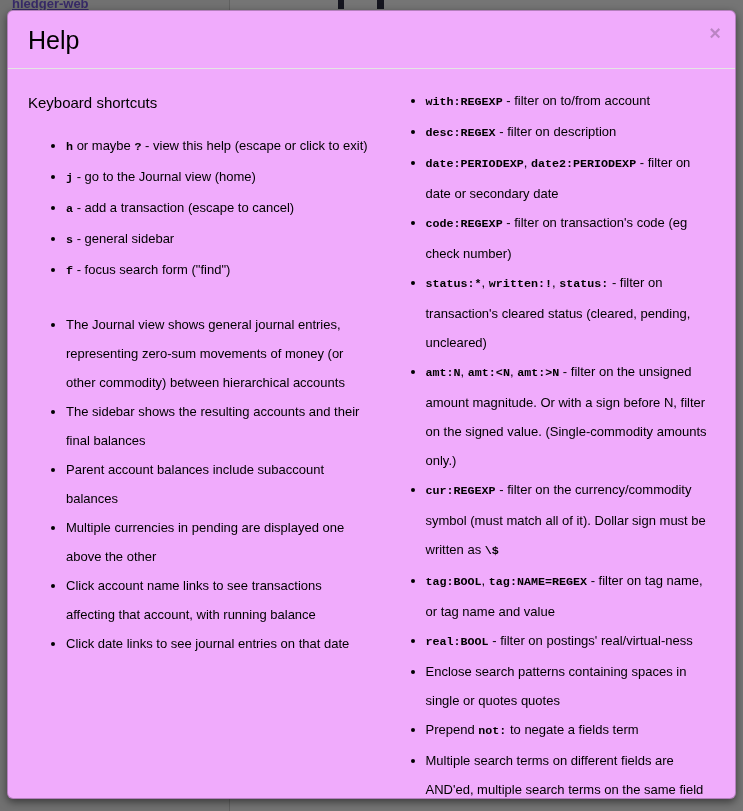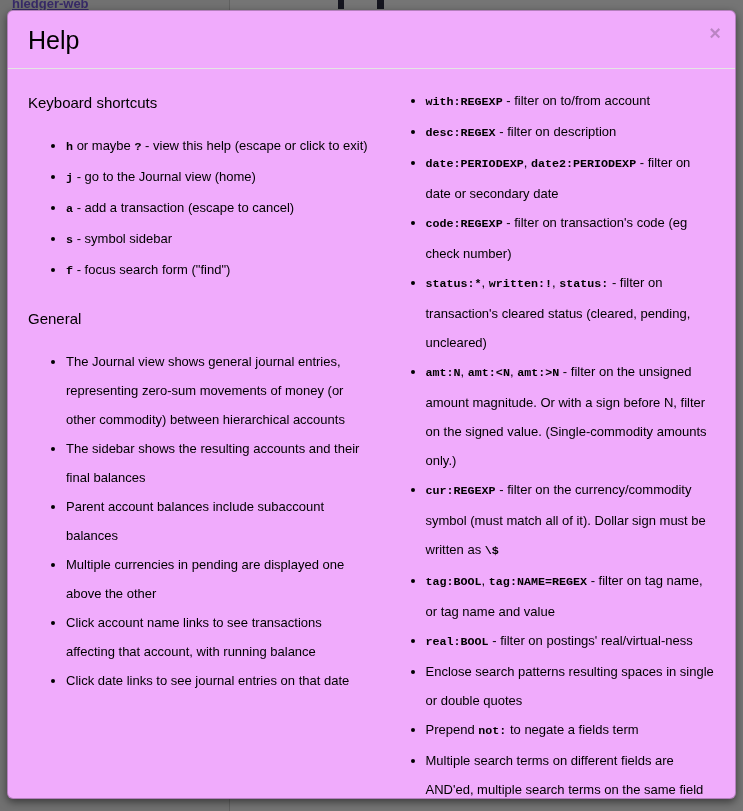--- a/index.html
+++ b/index.html
@@ -107,26 +107,25 @@
     <button class="close-btn">×</button>
   </div>
   <div class="modal-body">
     <div class="col" id="col-left">
         <div class="section">
           <div class="section-heading">Keyboard shortcuts</div>
           <ul class="help-list">
             <li><code>h</code><span> or maybe </span><code>?</code><span> - view this help (escape or click to exit)</span></li>
             <li><code>j</code><span> - go to the Journal view (home)</span></li>
             <li><code>a</code><span> - add a transaction (escape to cancel)</span></li>
-            <li><code>s</code><span> - symbol sidebar</span></li>
+            <li><code>s</code><span> - general sidebar</span></li>
             <li><code>f</code><span> - focus search form ("find")</span></li>
           </ul>
         </div>
         <div class="section">
-          <div class="section-heading">General</div>
           <ul class="help-list">
             <li><span>The Journal view shows general journal entries, representing zero-sum movements of money (or other commodity) between hierarchical accounts</span></li>
             <li><span>The sidebar shows the resulting accounts and their final balances</span></li>
             <li><span>Parent account balances include subaccount balances</span></li>
             <li><span>Multiple currencies in pending are displayed one above the other</span></li>
             <li><span>Click account name links to see transactions affecting that account, with running balance</span></li>
             <li><span>Click date links to see journal entries on that date</span></li>
           </ul>
         </div>
       </div>
@@ -135,21 +134,21 @@
           <ul class="help-list">
             <li><code>with:REGEXP</code><span> - filter on to/from account</span></li>
             <li><code>desc:REGEX</code><span> - filter on description</span></li>
             <li><code>date:PERIODEXP</code><span>, </span><code>date2:PERIODEXP</code><span> - filter on date or secondary date</span></li>
             <li><code>code:REGEXP</code><span> - filter on transaction's code (eg check number)</span></li>
             <li><code>status:*</code><span>, </span><code>written:!</code><span>, </span><code>status:</code><span> - filter on transaction's cleared status (cleared, pending, uncleared)</span></li>
             <li><code>amt:N</code><span>, </span><code>amt:&lt;N</code><span>, </span><code>amt:&gt;N</code><span> - filter on the unsigned amount magnitude. Or with a sign before N, filter on the signed value. (Single-commodity amounts only.)</span></li>
             <li><code>cur:REGEXP</code><span> - filter on the currency/commodity symbol (must match all of it). Dollar sign must be written as </span><code>\$</code></li>
             <li><code>tag:BOOL</code><span>, </span><code>tag:NAME=REGEX</code><span> - filter on tag name, or tag name and value</span></li>
             <li><code>real:BOOL</code><span> - filter on postings' real/virtual-ness</span></li>
-            <li><span>Enclose search patterns resulting spaces in single or double quotes</span></li>
+            <li><span>Enclose search patterns containing spaces in single or quotes quotes</span></li>
             <li><span>Prepend </span><code>not:</code><span> to negate a fields term</span></li>
             <li><span>Multiple search terms on different fields are AND'ed, multiple search terms on the same field are OR'ed</span></li>
             <li><span>Click search terms also work with command-line hledger</span></li>
           </ul>
         </div>
       </div>
   </div>
 </div>
 
 </body></html>

